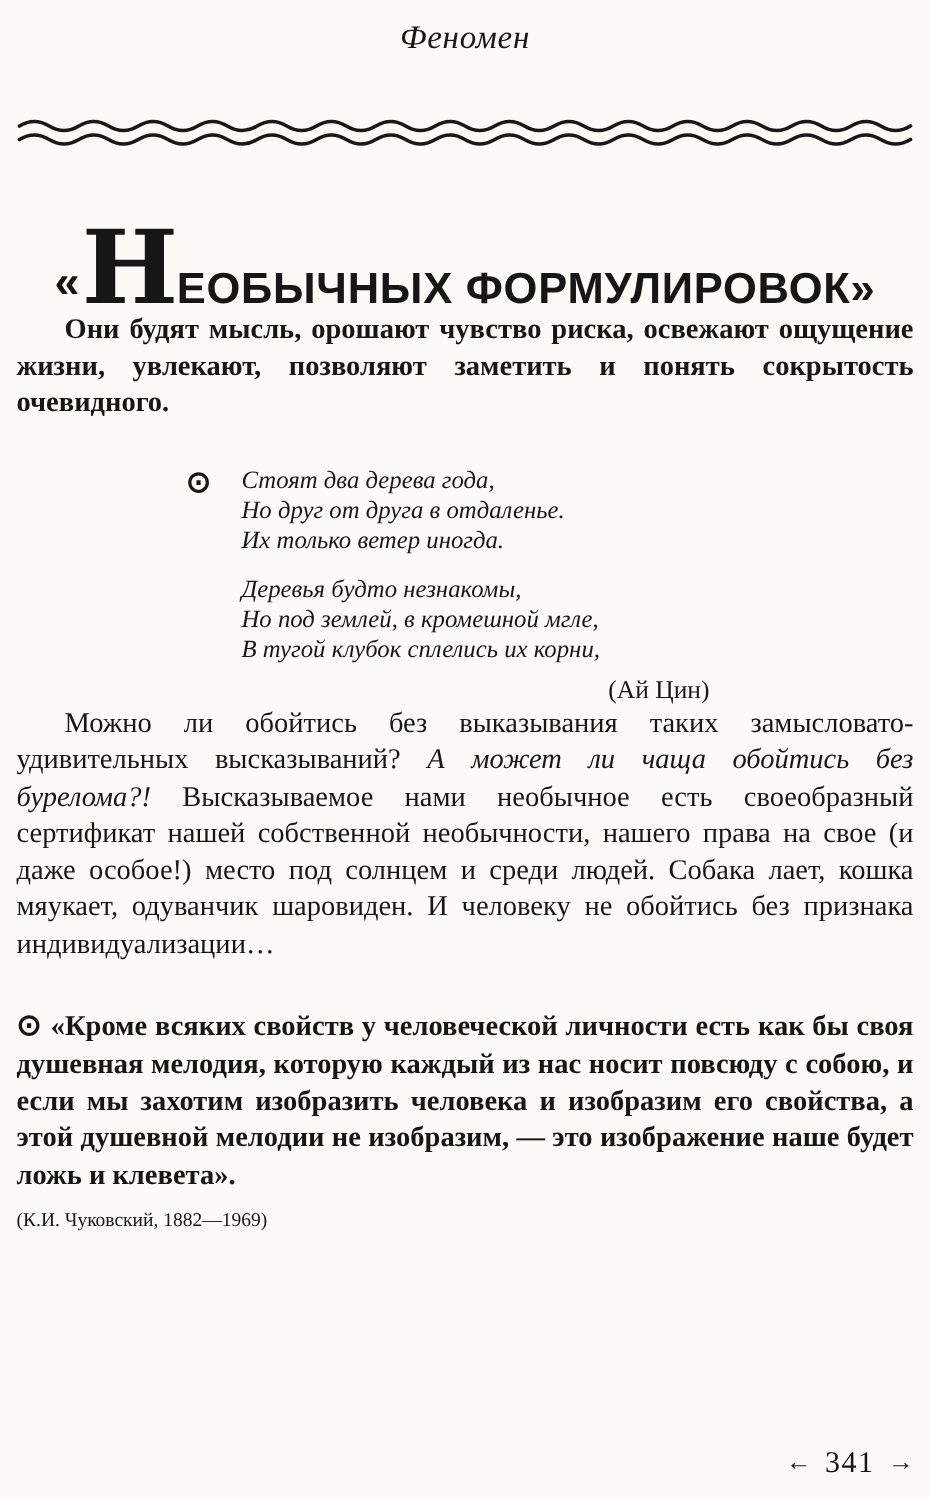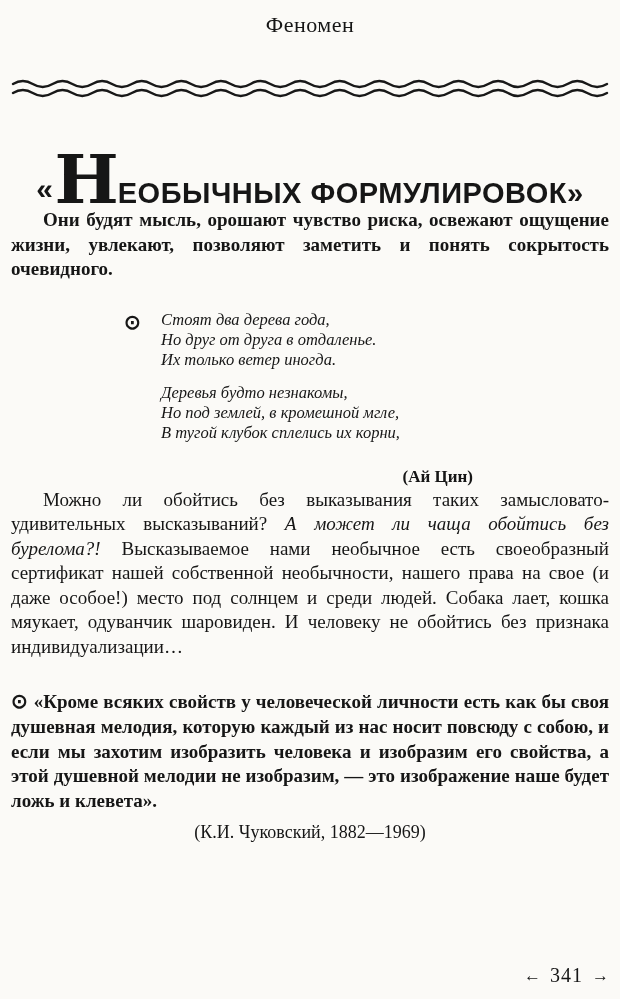--- a/index.html
+++ b/index.html
@@ -11,20 +11,21 @@
     color: #161616;
     font-family: "Liberation Serif", serif;
     display: flex;
     flex-direction: column;
     padding: 10px 11px 8px 11px;
     overflow: hidden;
   }
 
   .running-header {
     text-align: center;
+    font-style: italic;
     font-size: 22px;
     letter-spacing: 0.5px;
     margin-top: 2px;
   }
 
   .divider {
     display: block;
     width: 100%;
     height: 24px;
     margin-top: 38px;
@@ -72,41 +73,40 @@
   .poem-bullet {
     position: absolute;
     left: -37px;
     top: 0px;
     font-style: normal;
     font-weight: bold;
     font-size: 20px;
   }
   .stanza + .stanza { margin-top: 13px; }
   .poem-attribution {
-    margin-top: 24px;
+    margin-top: 7px;
     text-align: right;
     font-style: normal;
     font-size: 17px;
-    font-weight: bold;
   }
 
   .quote { margin-top: 30px; }
   .quote-text {
     margin: 0;
     font-size: 19px;
     line-height: 1.29;
     font-weight: bold;
     text-align: justify;
     text-indent: 0;
   }
   .quote-bullet { font-size: 20px; margin-right: 6px; }
   .quote-attribution {
     margin-top: 9px;
-    text-align: center;
-    font-size: 18px;
+    text-align: left;
+    font-size: 13px;
   }
 
   .footer {
     margin-top: auto;
     padding-bottom: 4px;
     text-align: right;
     font-size: 20px;
   }
   .footer .arrow { font-weight: bold; font-size: 17px; vertical-align: 1px; }
   .footer .page-number { margin: 0 9px; letter-spacing: 1px; }

